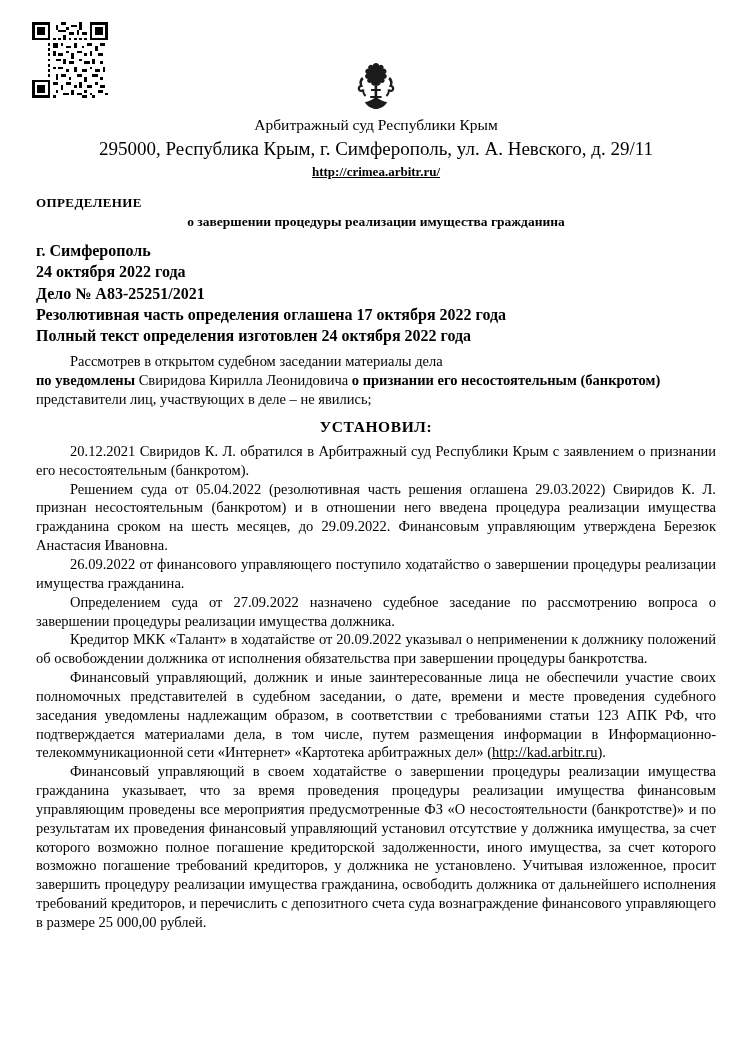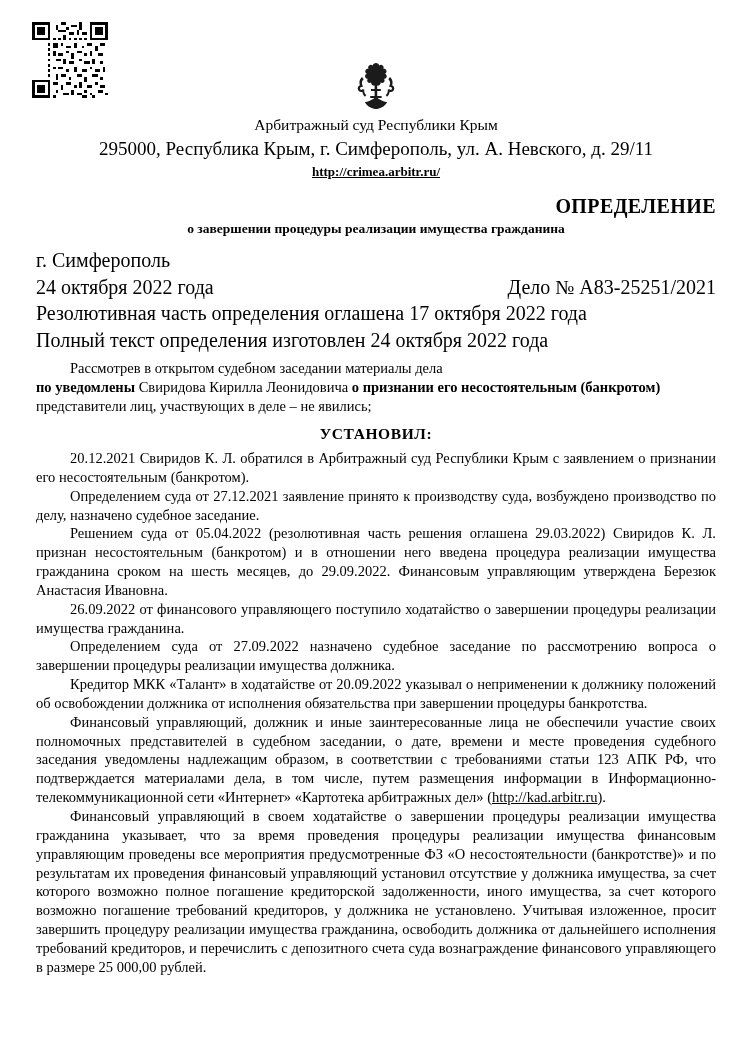--- a/index.html
+++ b/index.html
@@ -57,43 +57,45 @@
   .court-site {
     text-align: center;
     font-size: 13px;
     font-weight: bold;
     text-decoration: underline;
     line-height: 1.5;
   }
 
   
   .doc-title {
-    text-align: right;
-    font-size: 20px;
+    text-align: left;
+    font-size: 13px;
     font-weight: bold;
     margin-top: 14px;
     letter-spacing: .4px;
   }
   .doc-subtitle {
     text-align: center;
     font-size: 13.5px;
     font-weight: bold;
     margin-top: 3px;
   }
 
   
   .meta {
-    font-size: 20px;
+    font-size: 16px;
     margin-top: 10px;
     line-height: 1.33;
+    font-weight: bold;
   }
   .meta-row {
     display: flex;
     justify-content: space-between;
     align-items: baseline;
+    flex-direction: column;
   }
   .meta-line { line-height: 1.33; }
 
   
   .body-text {
     font-size: 14.5px;
     text-align: justify;
     line-height: 1.30;
     margin-top: 6px;
   }
@@ -263,21 +265,20 @@
       <span>Свиридова Кирилла Леонидовича</span>
       <span class="bold">о признании его несостоятельным (банкротом)</span>
     </p>
     <p class="para noindent"> представители лиц, участвующих в деле – не явились;</p>
   </div>
 
   <div class="ustanovil">УСТАНОВИЛ:</div>
 
   <div class="body-text">
     <p class="para">20.12.2021 Свиридов К. Л. обратился в Арбитражный суд Республики Крым с заявлением о признании его несостоятельным (банкротом).</p>
-    <p class="para">Определением суда от 27.12.2021 заявление принято к производству суда, возбуждено производство по делу, назначено судебное заседание.</p>
     <p class="para">Решением суда от 05.04.2022 (резолютивная часть решения оглашена 29.03.2022) Свиридов К. Л. признан несостоятельным (банкротом) и в отношении него введена процедура реализации имущества гражданина сроком на шесть месяцев, до 29.09.2022. Финансовым управляющим утверждена Березюк Анастасия Ивановна.</p>
     <p class="para">26.09.2022 от финансового управляющего поступило ходатайство о завершении процедуры реализации имущества гражданина.</p>
     <p class="para">Определением суда от 27.09.2022 назначено судебное заседание по рассмотрению вопроса о завершении процедуры реализации имущества должника.</p>
     <p class="para">Кредитор МКК «Талант» в ходатайстве от 20.09.2022 указывал о неприменении к должнику положений об освобождении должника от исполнения обязательства при завершении процедуры банкротства.</p>
     <p class="para">
       <span>Финансовый управляющий, должник и иные заинтересованные лица не обеспечили участие своих полномочных представителей в судебном заседании, о дате, времени и месте проведения судебного заседания уведомлены надлежащим образом, в соответствии с требованиями статьи 123 АПК РФ, что подтверждается материалами дела, в том числе, путем размещения информации в Информационно-телекоммуникационной сети «Интернет» «Картотека арбитражных дел» (</span><span class="ul">http://kad.arbitr.ru</span><span>).</span>
     </p>
     <p class="para">Финансовый управляющий в своем ходатайстве о завершении процедуры реализации имущества гражданина указывает, что за время проведения процедуры реализации имущества финансовым управляющим проведены все мероприятия предусмотренные ФЗ «О несостоятельности (банкротстве)» и по результатам их проведения финансовый управляющий установил отсутствие у должника имущества, за счет которого возможно полное погашение кредиторской задолженности, иного имущества, за счет которого возможно погашение требований кредиторов, у должника не установлено. Учитывая изложенное, просит завершить процедуру реализации имущества гражданина, освободить должника от дальнейшего исполнения требований кредиторов, и перечислить с депозитного счета суда вознаграждение финансового управляющего в размере 25 000,00 рублей.</p>
   </div>
 

